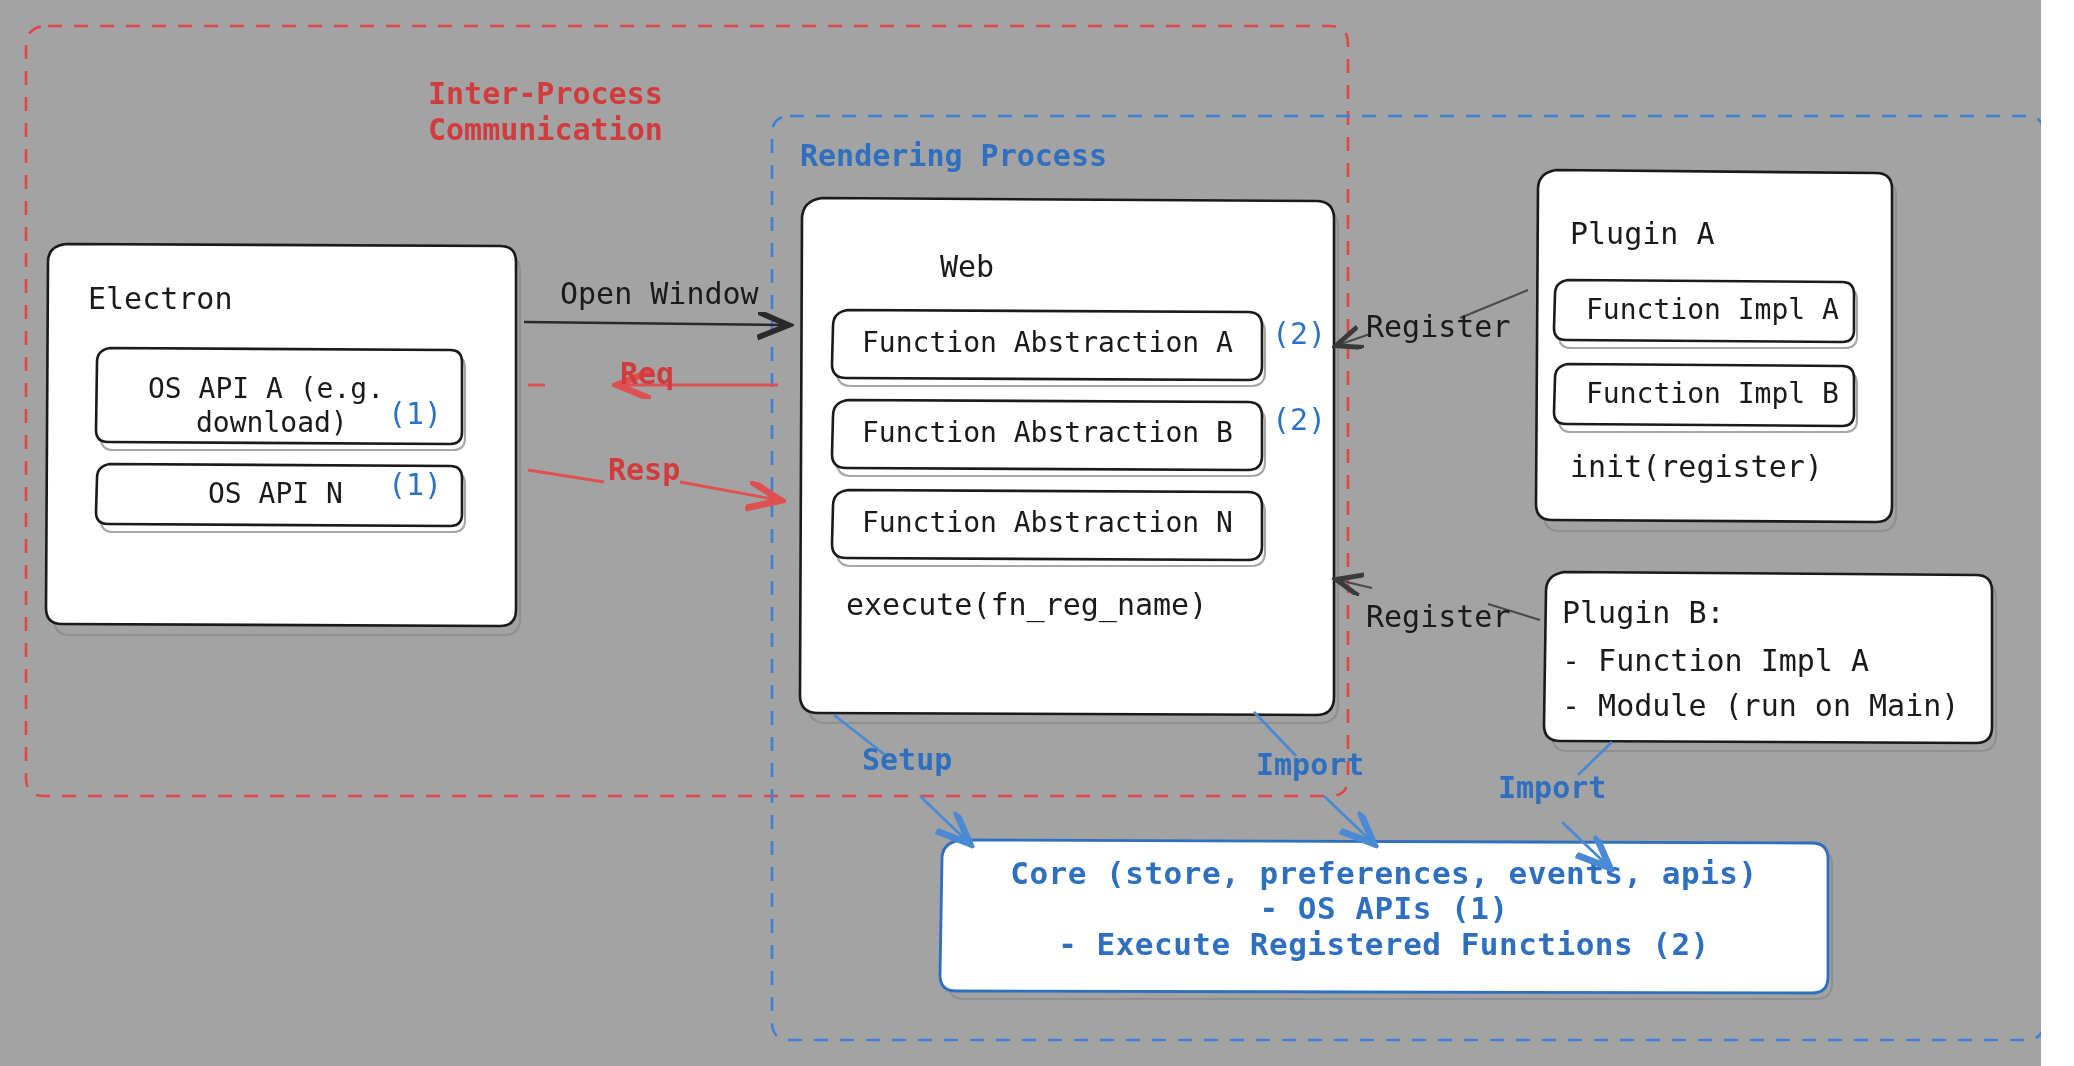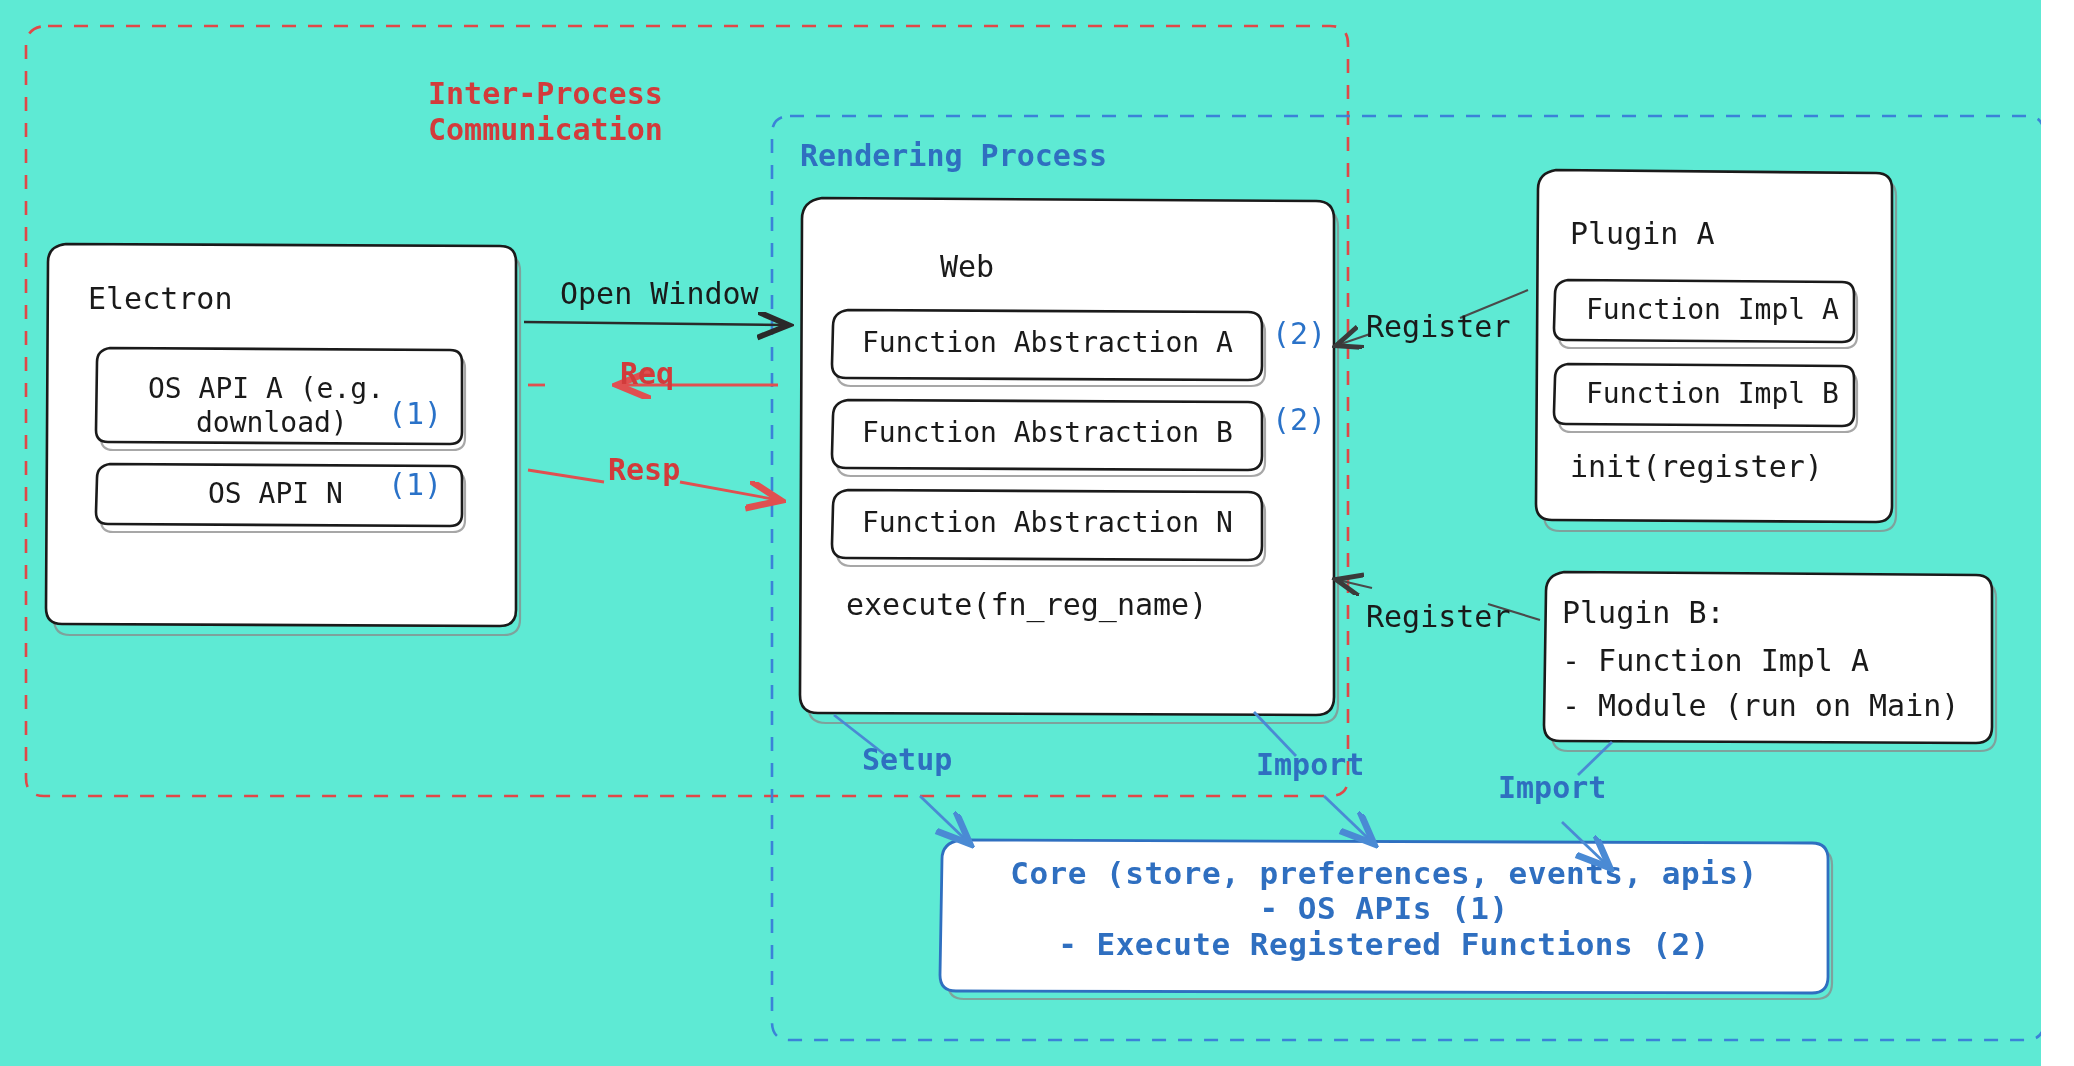--- a/index.html
+++ b/index.html
@@ -4,21 +4,21 @@
 <style>
   html, body {
     margin: 0;
     padding: 0;
     background: #ffffff;
   }
   #canvas {
     position: relative;
     width: 2041px;
     height: 1066px;
-    background: #5eead4;
+    background: #a3a3a3;
     font-family: "DejaVu Sans Mono", monospace;
     overflow: hidden;
   }
   svg#diagram {
     position: absolute;
     inset: 0;
     width: 2074px;
     height: 1066px;
   }
   .txt {

